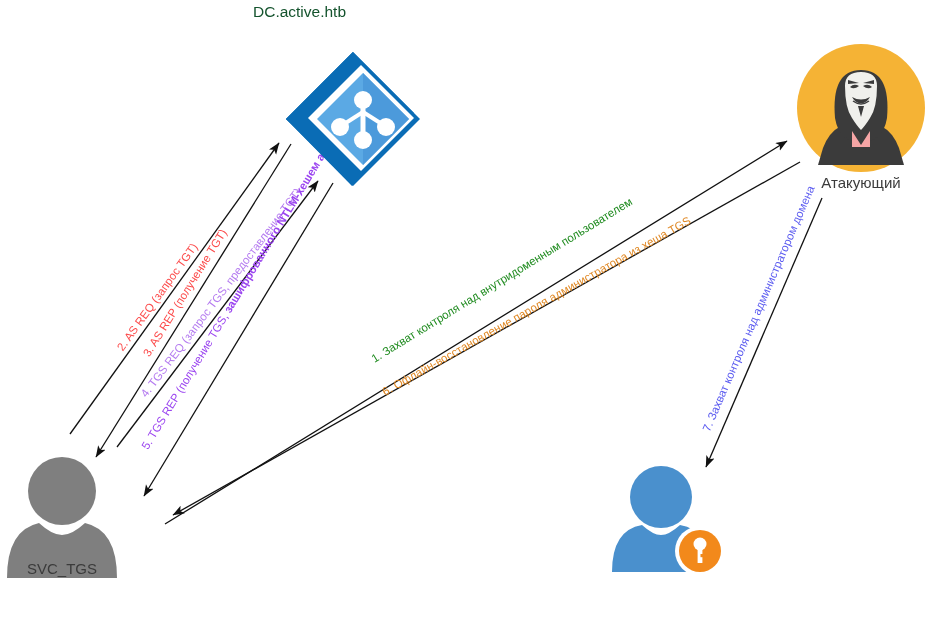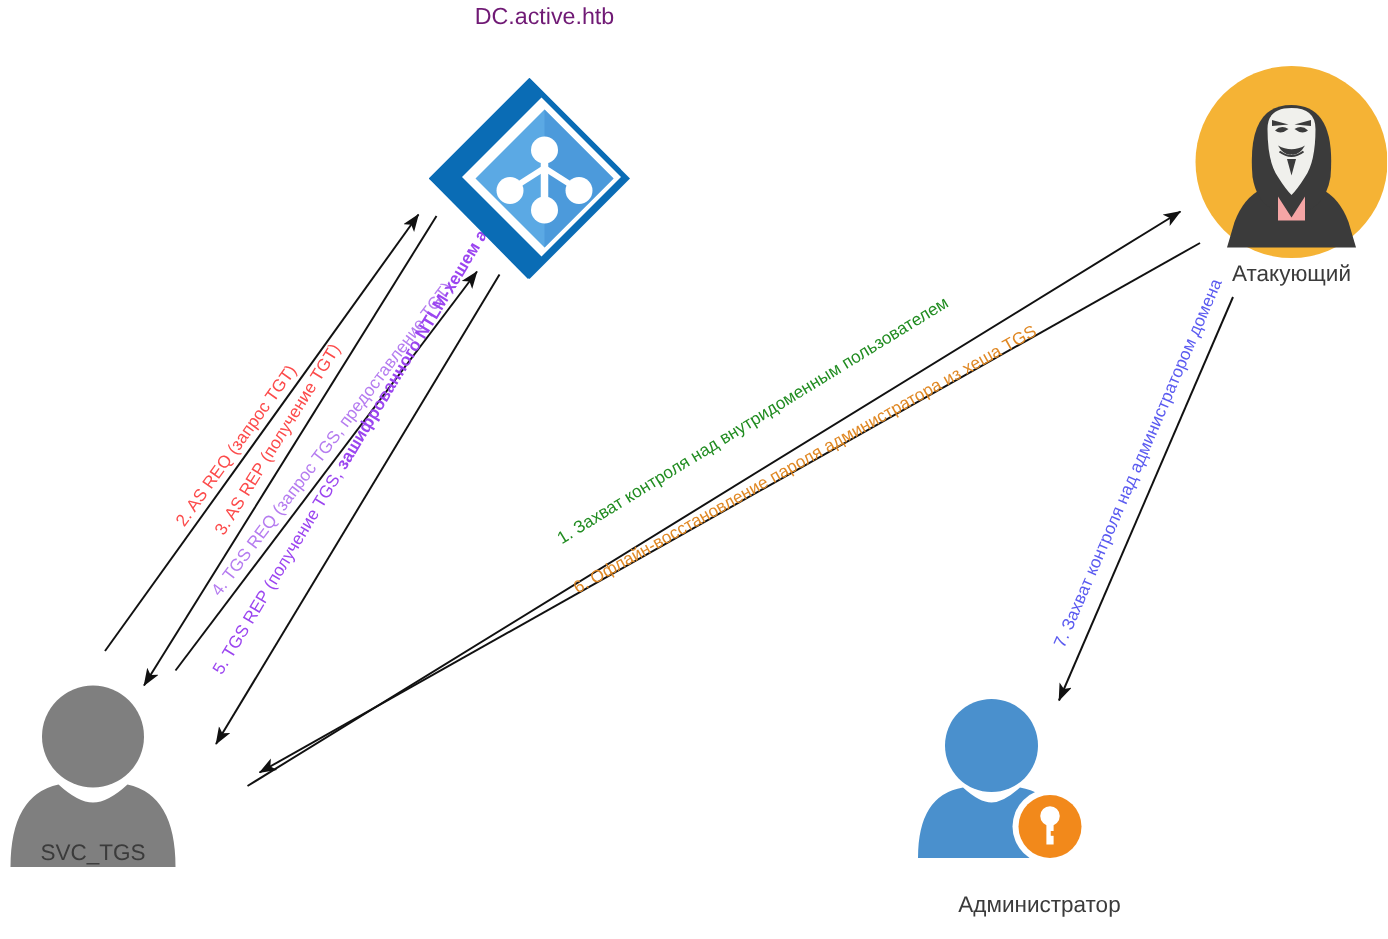--- a/index.html
+++ b/index.html
@@ -39,22 +39,22 @@
   }
   .arrow-label .bold {
     font-weight: bold;
   }
   .title-dc {
     position: absolute;
     left: 253px;
     top: 3px;
     width: 220px;
     font-size: 15.5px;
-    color: #701a75;
-    text-align: center;
+    color: #14532d;
+    text-align: left;
   }
 </style>
 </head>
 <body>
 
 <div id="canvas">
 
   <div class="title-dc">DC.active.htb</div>
 
   <svg class="layer" viewBox="0 0 925 626">
@@ -177,15 +177,14 @@
       <circle cx="700" cy="551" r="25" fill="#ffffff"></circle>
       <circle cx="700" cy="551" r="21" fill="#f2891b"></circle>
       <circle cx="700" cy="544" r="6.5" fill="#ffffff"></circle>
       <rect x="697.6" y="546" width="4.8" height="17" fill="#ffffff"></rect>
       <rect x="700.5" y="554" width="4.5" height="3.2" fill="#f2891b"></rect>
     </g>
   </svg>
 
   <div class="node-label" style="left:790px; top:174px; width:142px;">Атакующий</div>
   <div class="node-label" style="left:0px; top:560px; width:124px;">SVC_TGS</div>
-  <div class="node-label" style="left:588px; top:595px; width:210px;">Администратор</div>
 
 </div>
 
 </body></html>

